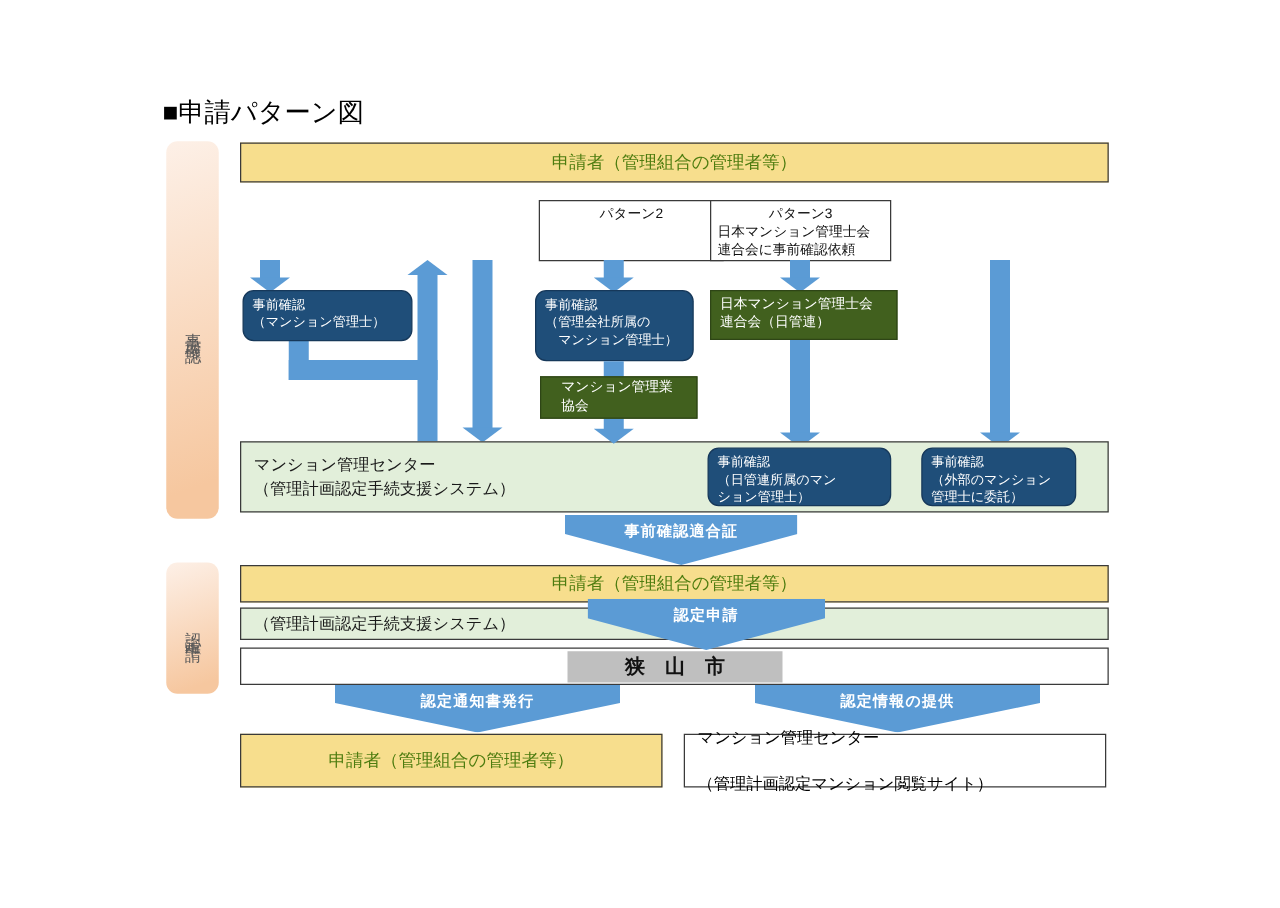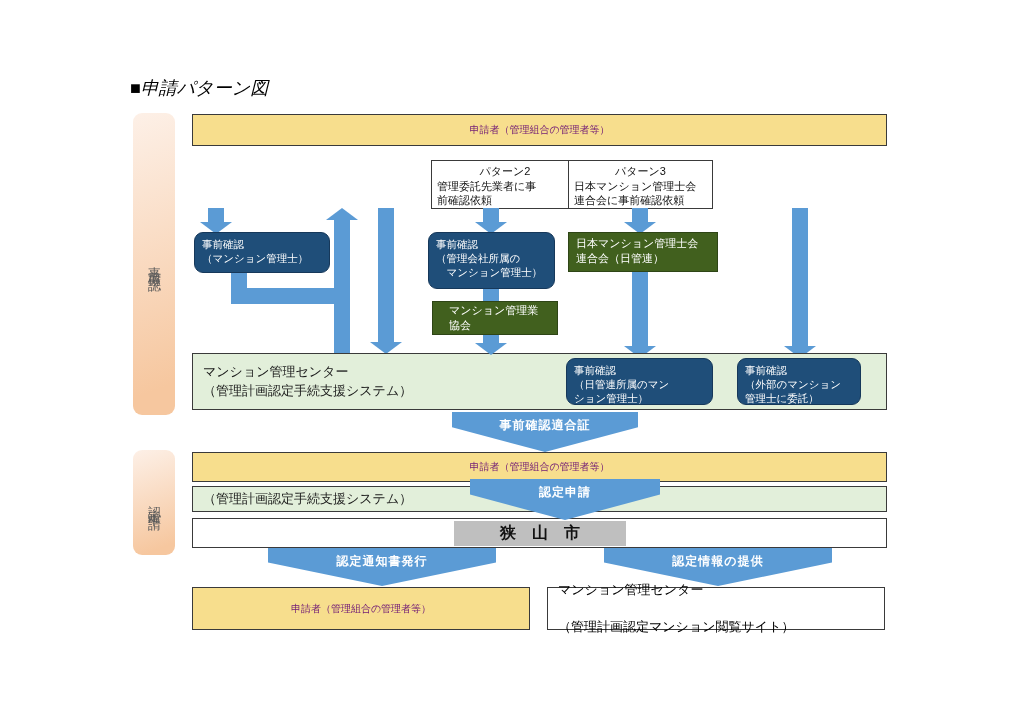--- a/index.html
+++ b/index.html
@@ -1,27 +1,27 @@
 <!DOCTYPE html>
 <html><head>
 <meta charset="utf-8">
 <style>
   html,body { margin:0; padding:0; background:#ffffff; }
   body { font-family:"Liberation Sans","DejaVu Sans",sans-serif; }
   .canvas { position:relative; width:1024px; height:726px; background:#fff; overflow:hidden; }
   .abs { position:absolute; box-sizing:border-box; }
-  .title { font-size:18px; color:#000;font-style:italic; }
+  .title { font-size:21px; color:#000; }
 
   .stage { background:linear-gradient(160deg,#FDF0E7 0%,#F6C79F 90%);
            border-radius:9px; color:#5a5a5a; font-size:13px;
            writing-mode:vertical-rl; text-orientation:upright;
            display:flex; align-items:center; justify-content:center; letter-spacing:4px; }
 
   .ybar { background:#F7DE8D; border:1.5px solid #3a3a3a; display:flex;
-          align-items:center; justify-content:center; font-size:10px; color:#701a75; }
+          align-items:center; justify-content:center; font-size:14px; color:#4d7c0f; }
   .gbar { background:#E2EFDA; border:1.5px solid #3a3a3a; color:#1a1a1a;
           display:flex; flex-direction:column; justify-content:center;
           padding-left:10px; font-size:13px; line-height:1.4; }
   .wbox { background:#ffffff; border:1.5px solid #3a3a3a; }
 
   .pattern { background:#fff; border:1.5px solid #3a3a3a; font-size:11px;
              line-height:1.32; color:#111; padding-top:3px; }
   .pattern .ptitle { text-align:center; }
   .pattern .pbody { padding:0 5px; white-space:pre-line; }
 
@@ -57,22 +57,20 @@
 
   <div class="abs title" style="left:130px;top:76px">■申請パターン図</div>
 
   <div class="abs stage" style="left:133px;top:113px;width:42px;height:302px">事前確認</div>
   <div class="abs stage" style="left:133px;top:450px;width:42px;height:105px">認定申請</div>
 
   <div class="abs ybar" style="left:192px;top:114px;width:695px;height:32px">申請者（管理組合の管理者等）</div>
 
   <div class="abs pattern" style="left:431px;top:160px;width:148px;height:49px">
     <div class="ptitle">パターン2</div>
-    <div class="pbody">管理委託先業者に事
-前確認依頼</div>
   </div>
   <div class="abs pattern" style="left:568px;top:160px;width:145px;height:49px">
     <div class="ptitle">パターン3</div>
     <div class="pbody">日本マンション管理士会
 連合会に事前確認依頼</div>
   </div>
 
   <div class="va down" style="left:200px;top:208px;width:32px;height:26px">
       <div class="shaft"></div>
       <div class="head"></div>

